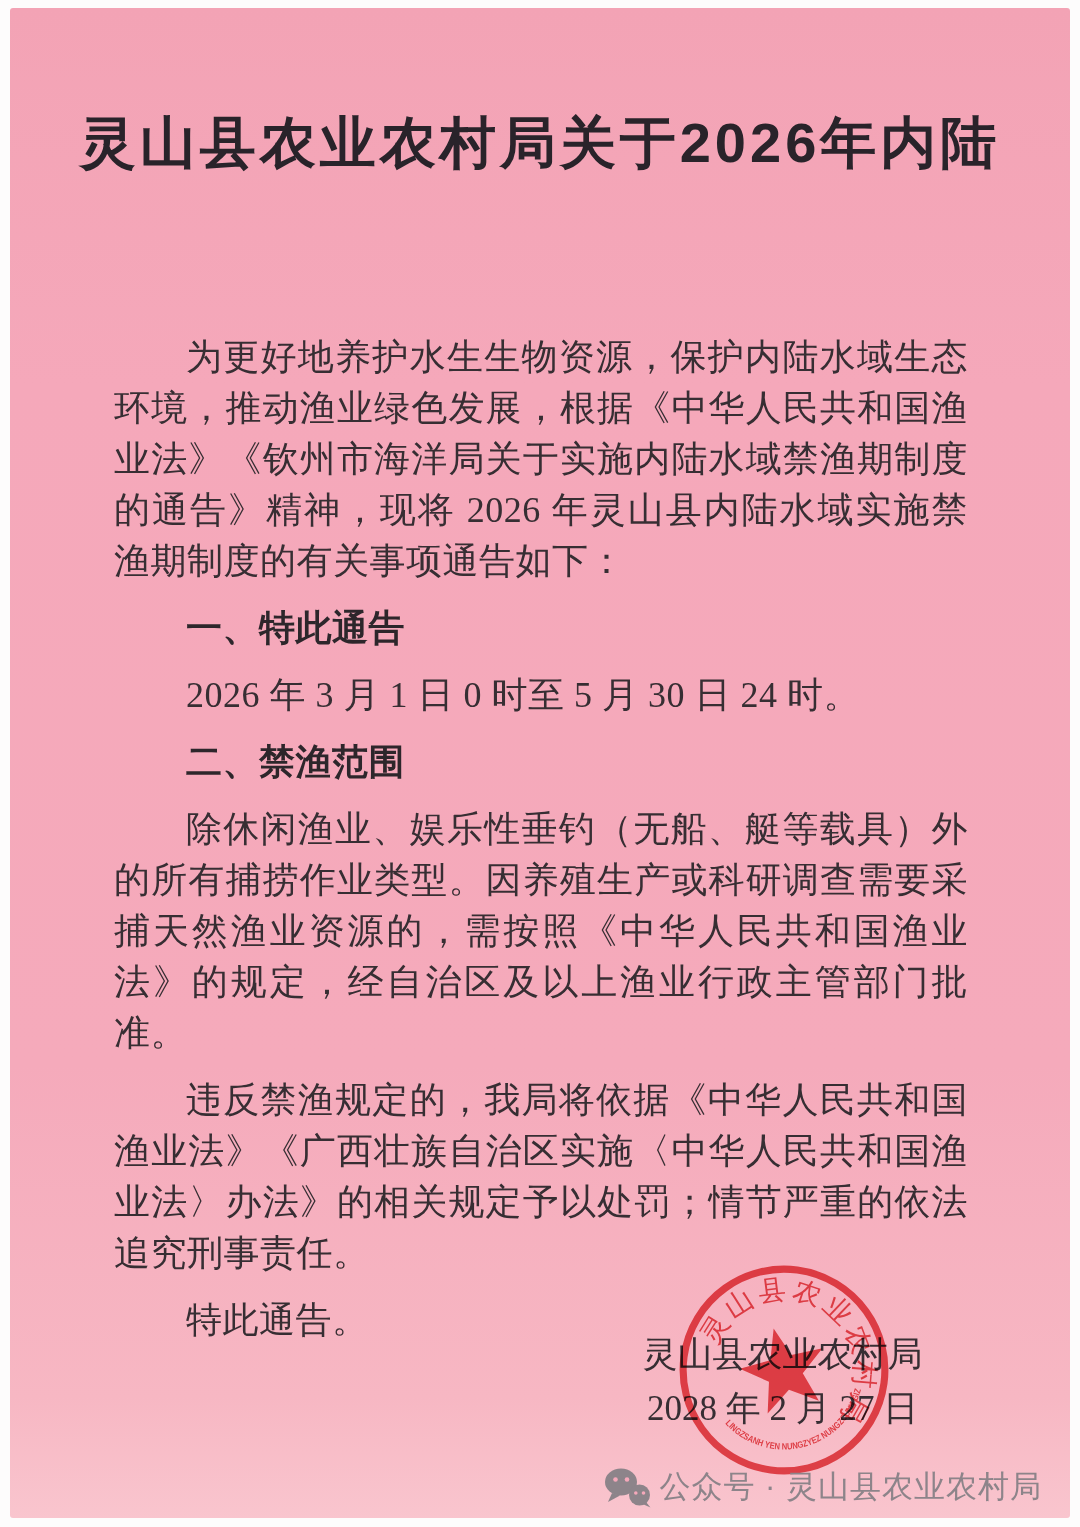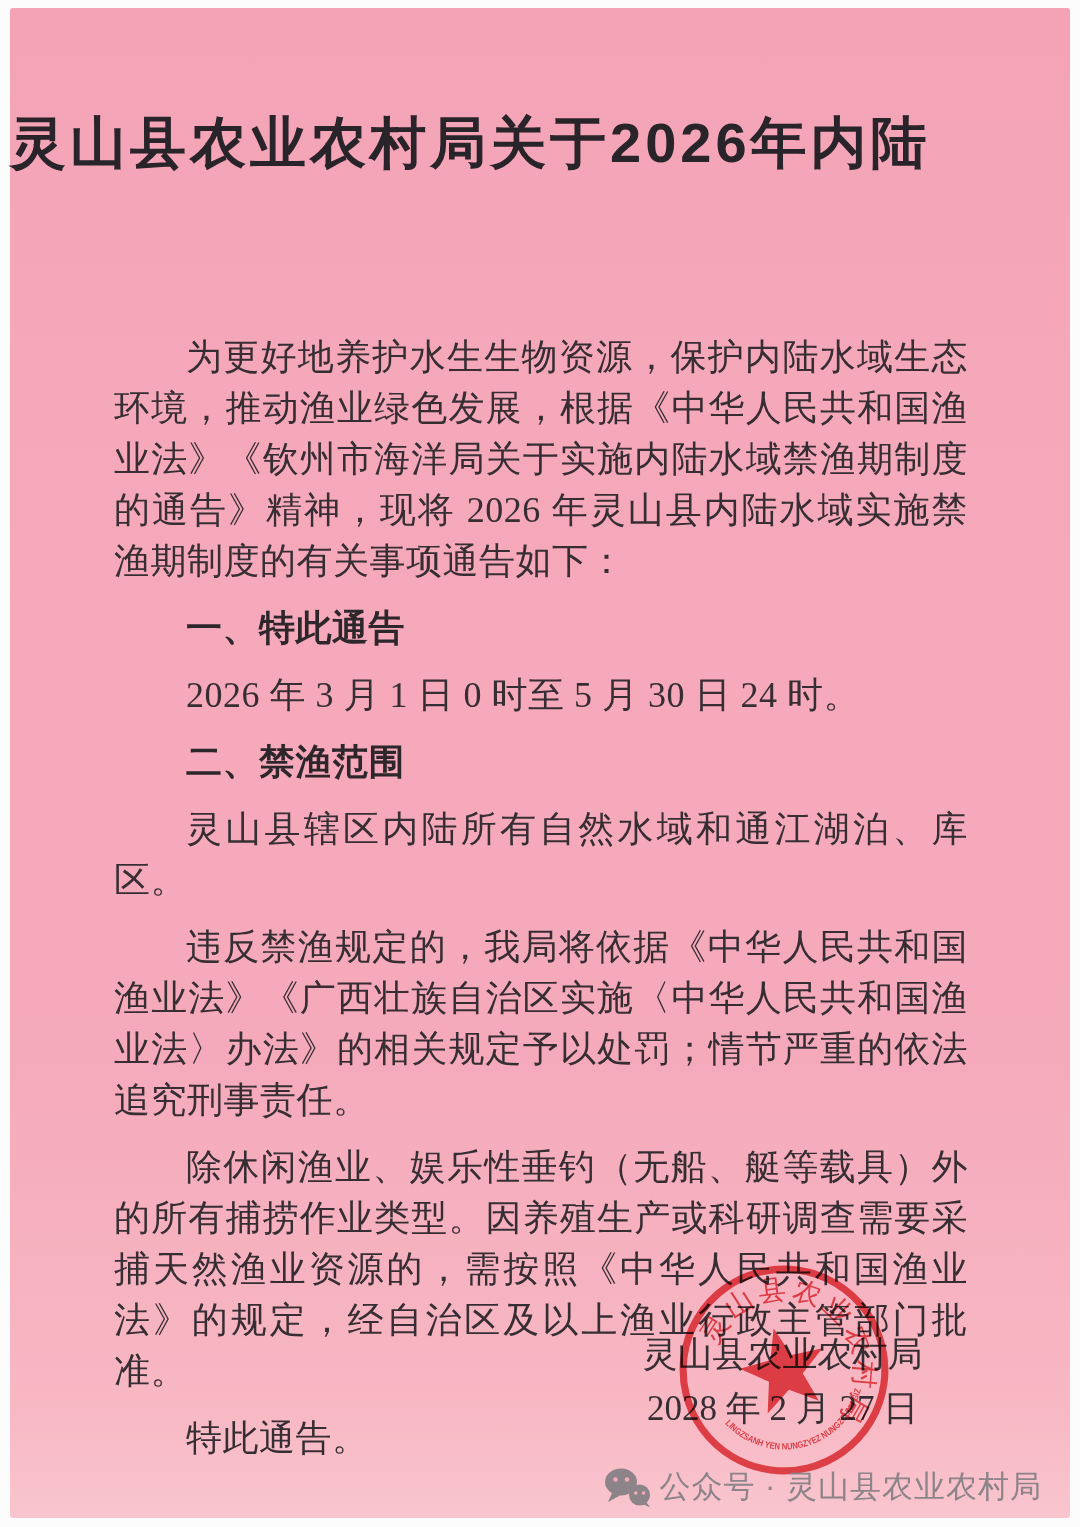--- a/index.html
+++ b/index.html
@@ -14,21 +14,21 @@
     position: absolute;
     left: 10px; top: 8px;
     width: 1060px; height: 1510px;
     background: linear-gradient(180deg, #f3a3b5 0%, #f5a8ba 25%, #f5aabb 70%, #f7b7c3 92%, #f9c5ce 100%);
     border-radius: 3px;
   }
   .title {
     position: absolute;
     left: 0; top: 96px;
     width: 100%;
-    text-align: left;
+    text-align: center;
     font-family: "Liberation Sans", "DejaVu Sans", sans-serif;
     font-weight: 800;
     font-size: 56px;
     line-height: 78px;
     letter-spacing: 4px;
     color: #29232a;
   }
   .body-text {
     position: absolute;
     left: 88px; top: 308px;
@@ -81,23 +81,22 @@
 
   <div class="title">
     <div>灵山县农业农村局关于2026年内陆</div>
   </div>
 
   <div class="body-text">
     <p>为更好地养护水生生物资源，保护内陆水域生态环境，推动渔业绿色发展，根据《中华人民共和国渔业法》《钦州市海洋局关于实施内陆水域禁渔期制度的通告》精神，现将 2026 年灵山县内陆水域实施禁渔期制度的有关事项通告如下：</p>
     <p class="heading">一、特此通告</p>
     <p>2026 年 3 月 1 日 0 时至 5 月 30 日 24 时。</p>
     <p class="heading">二、禁渔范围</p>
-    <p>灵山县辖区内陆所有自然水域和通江湖泊、库区。</p>
+    <p>除休闲渔业、娱乐性垂钓（无船、艇等载具）外的所有捕捞作业类型。因养殖生产或科研调查需要采捕天然渔业资源的，需按照《中华人民共和国渔业法》的规定，经自治区及以上渔业行政主管部门批准。</p>
     <p>违反禁渔规定的，我局将依据《中华人民共和国渔业法》《广西壮族自治区实施〈中华人民共和国渔业法〉办法》的相关规定予以处罚；情节严重的依法追究刑事责任。</p>
-    <p>除休闲渔业、娱乐性垂钓（无船、艇等载具）外的所有捕捞作业类型。因养殖生产或科研调查需要采捕天然渔业资源的，需按照《中华人民共和国渔业法》的规定，经自治区及以上渔业行政主管部门批准。</p>
     <p>特此通告。</p>
   </div>
 
   <div class="sign-block">
     <div>灵山县农业农村局</div>
     <div>2028 年 2 月 27 日</div>
   </div>
 
   <svg class="seal" viewBox="0 0 212 212" xmlns="http://www.w3.org/2000/svg">
     <defs>

